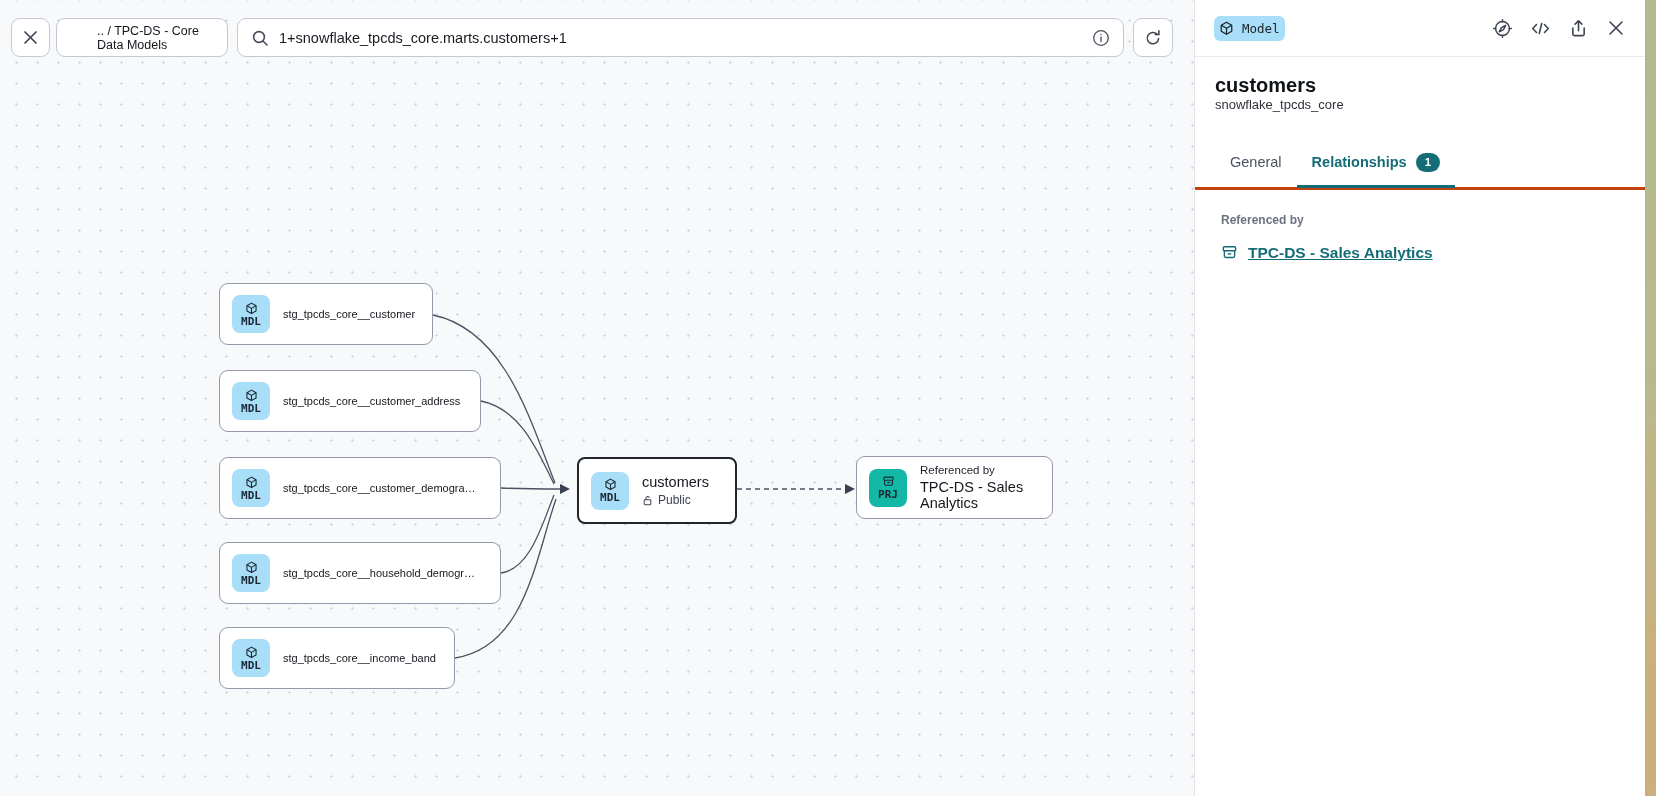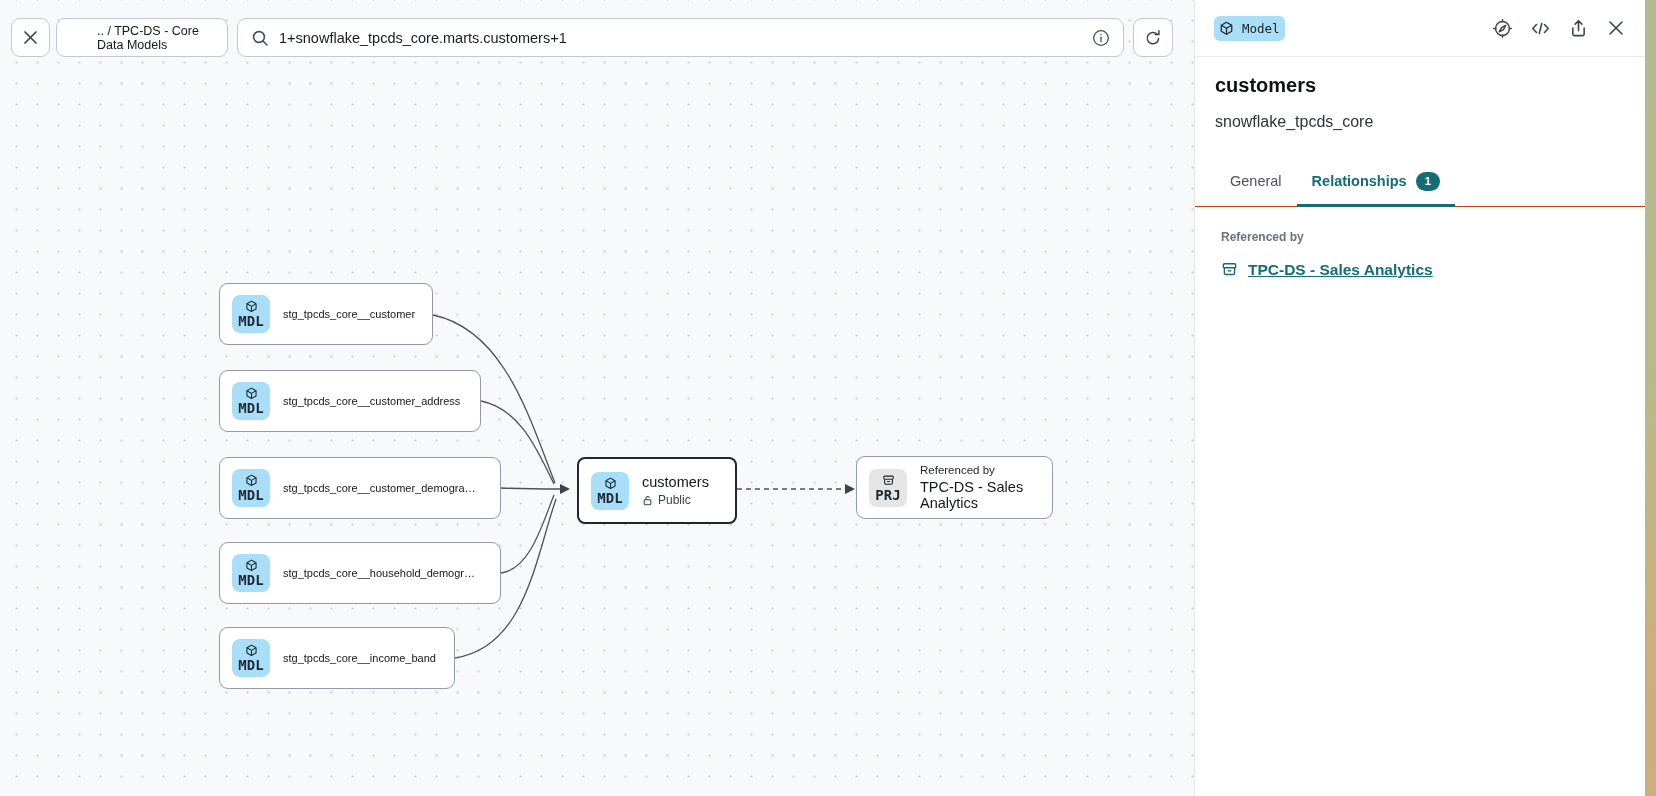--- a/index.html
+++ b/index.html
@@ -37,22 +37,22 @@
     position: absolute; height: 62px; background: #fff;
     border: 1px solid #939aa7; border-radius: 9px;
     display: flex; align-items: center; gap: 13px; padding: 0 14px 0 12px;
     cursor: pointer;
   }
   .iconbox {
     flex: 0 0 auto; width: 38px; height: 38px; border-radius: 8px;
     display: flex; flex-direction: column; align-items: center; justify-content: center;
     color: #1b2733; background: #a9def8;
   }
-  .iconbox .tag { font-family: "DejaVu Sans Mono", monospace; font-size: 14px; font-weight: 700; line-height: 1; margin-top: 1px; }
-  .iconbox.prj { background: #e5e5e5; }
+  .iconbox .tag { font-family: "DejaVu Sans Mono", monospace; font-size: 11px; font-weight: 700; line-height: 1; margin-top: 1px; }
+  .iconbox.prj { background: #14b8a6; }
   .node-label { font-size: 11px; color: #14171d; white-space: nowrap; }
   #n1 { left: 219px; top: 283px; width: 214px; }
   #n2 { left: 219px; top: 370px; width: 262px; }
   #n3 { left: 219px; top: 457px; width: 282px; }
   #n4 { left: 219px; top: 542px; width: 282px; }
   #n5 { left: 219px; top: 627px; width: 236px; }
   .node.selected { left: 577px; top: 457px; width: 160px; height: 67px; border: 2px solid #21252d; border-radius: 8px; }
   .node .stack { display: flex; flex-direction: column; gap: 3px; }
   .node .name { font-size: 14.5px; color: #14171d; }
   .node .vis { display: flex; align-items: center; gap: 5px; font-size: 12px; color: #3c4350; }
@@ -70,23 +70,23 @@
   .type-badge {
     display: flex; align-items: center; gap: 8px;
     background: #a9def8; color: #1b2026; border-radius: 6px; padding: 5px 5px;
     font-family: "DejaVu Sans Mono", monospace; font-size: 12.5px;
   }
   .panel-actions { margin-left: auto; display: flex; align-items: center; gap: 17px; color: #3d4451; }
   .icon-btn { background: none; border: none; color: #3d4451; cursor: pointer; padding: 0; display: flex; }
 
   .panel-intro { padding: 17px 20px 0; }
   .panel-title { font-size: 20px; font-weight: 700; color: #0f1318; }
-  .panel-subtitle { margin-top: 16px; font-size: 16px; color: #2e333c; }
-
-  .tabs { margin-top: 31px; display: flex; border-bottom: 1px solid #c2410c; padding-left: 20px; }
+  .panel-subtitle { margin-top: 0; font-size: 13px; color: #2e333c; }
+
+  .tabs { margin-top: 31px; display: flex; border-bottom: 3px solid #c2410c; padding-left: 20px; }
   .tab {
     display: flex; align-items: center; gap: 9px;
     padding: 10px 15px 13px; font-size: 14.5px; color: #4a5160;
     background: none; border: none; border-bottom: 3px solid transparent; margin-bottom: -1px;
     cursor: pointer; font-family: "Liberation Sans", sans-serif;
   }
   .tab.active { color: #146c77; font-weight: 700; border-bottom-color: #146c77; justify-content: flex-end; }
   .count-badge {
     background: #146c77; color: #fff; border-radius: 11px;
     padding: 3px 9px; font-size: 11.5px; font-weight: 700; line-height: 1.1;

